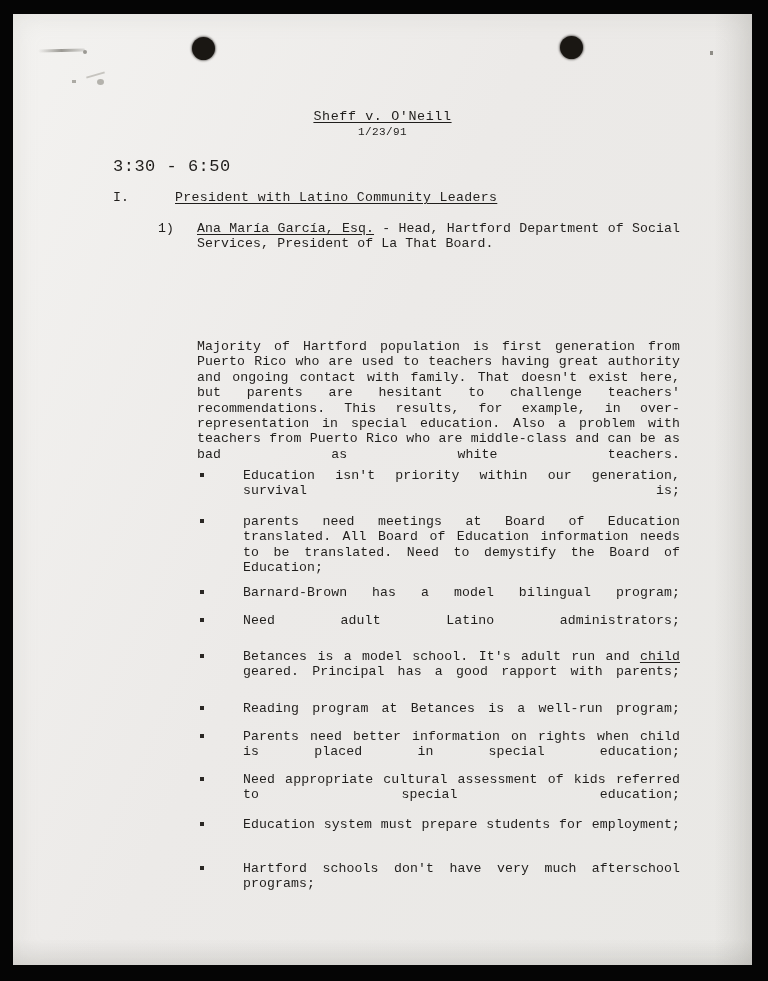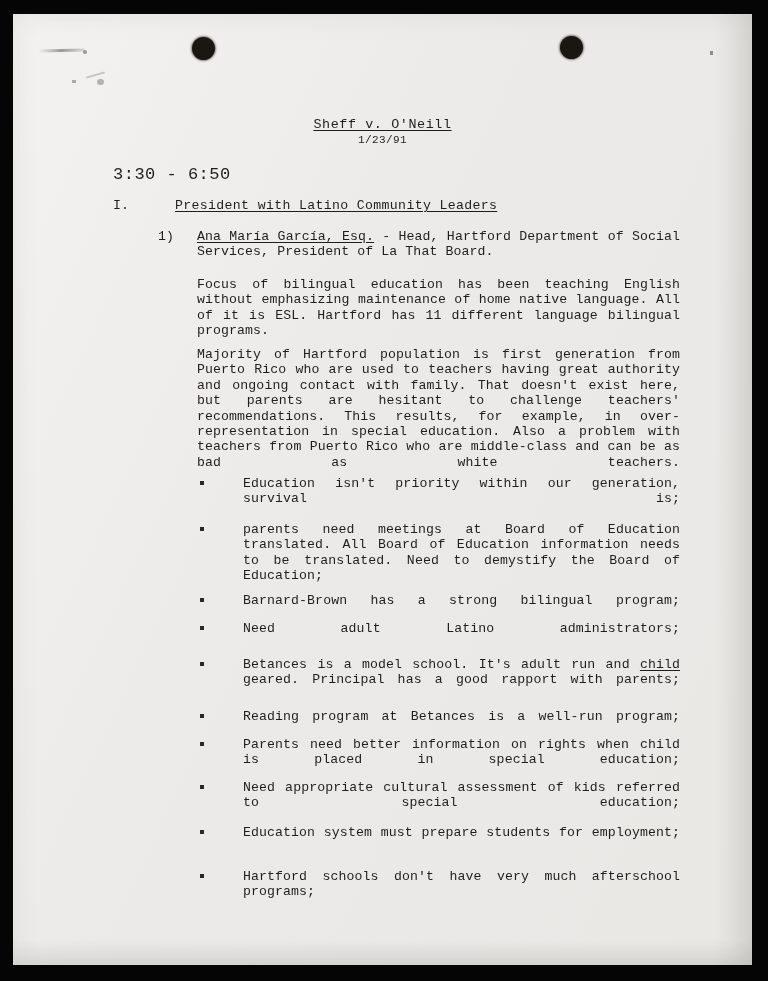--- a/index.html
+++ b/index.html
@@ -73,21 +73,21 @@
   }
   #staple-dot { left: 70px; top: 36px; width: 4px; height: 4px; border-radius: 50%; background:#9b9993; }
   #pencil-a   { left: 59px; top: 66px; width: 4px;  height: 3px; background:#acaaa4; }
   #pencil-b   { left: 73px; top: 60px; width: 19px; height: 2px; background:#c6c4bf; transform: rotate(-16deg); }
   #pencil-c   { left: 84px; top: 65px; width: 7px;  height: 6px; border-radius:50%; background:#b4b2ac; }
   #edge-dot   { left: 697px; top: 37px; width: 3px; height: 4px; background:#8e8c86; }
 
   
   #content {
     position: absolute;
-    left: 0; top: 8px;
+    left: 0; top: 0;
     width: 693px; height: 951px;
     color: #201e1c;
     font-size: 13.2px;
     line-height: 15.4px;
     letter-spacing: 0.1px;
   }
   .ty { position: absolute; white-space: pre; }
 
   #title-block {
     position: absolute;
@@ -186,38 +186,37 @@
       <span class="ty" id="section-title">President with Latino Community Leaders</span>
     </div>
 
     <div id="person-row">
       <span class="ty" id="person-marker">1)</span>
       <div id="person-body">
         <span class="uline">Ana María García, Esq.</span><span> - Head, Hartford Department of Social Services, President of La That Board.</span>
       </div>
     </div>
 
-    <div class="para" id="para-0" style="top: 255px;">Focus of bilingual education has been teaching English without emphasizing maintenance of home native language.  All of it is ESL.  Hartford has 11 different language bilingual programs.</div>
     <div class="para" id="para-1" style="top: 325px;">Majority of Hartford population is first generation from Puerto Rico who are used to teachers having great authority and ongoing contact with family.  That doesn't exist here, but parents are hesitant to challenge teachers' recommendations.  This results, for example, in over-representation in special education. Also a problem with teachers from Puerto Rico who are middle-class and can be as bad as white teachers.</div>
 
     <div id="bullets">
 
       <div class="bullet-row" style="top: 454px;">
         <span class="bullet-mark"></span>
         <div class="bullet-text">Education isn't priority within our generation, survival is;</div>
       </div>
 
       <div class="bullet-row" style="top: 500px;">
         <span class="bullet-mark"></span>
         <div class="bullet-text">parents need meetings at Board of Education translated.   All Board of Education information needs to be translated.   Need to demystify the Board of Education;</div>
       </div>
 
       <div class="bullet-row" style="top: 571px;">
         <span class="bullet-mark"></span>
-        <div class="bullet-text">Barnard-Brown has a strong bilingual program;</div>
+        <div class="bullet-text">Barnard-Brown has a model bilingual program;</div>
       </div>
 
       <div class="bullet-row" style="top: 599px;">
         <span class="bullet-mark"></span>
         <div class="bullet-text">Need adult Latino administrators;</div>
       </div>
 
       <div class="bullet-row" style="top: 627px; margin-top: 8px;">
         <span class="bullet-mark"></span>
         <div class="bullet-text"><span>Betances is a model school.   It's adult run and </span><span class="uline">child</span><span> geared.   Principal has a good rapport with parents;</span></div>

